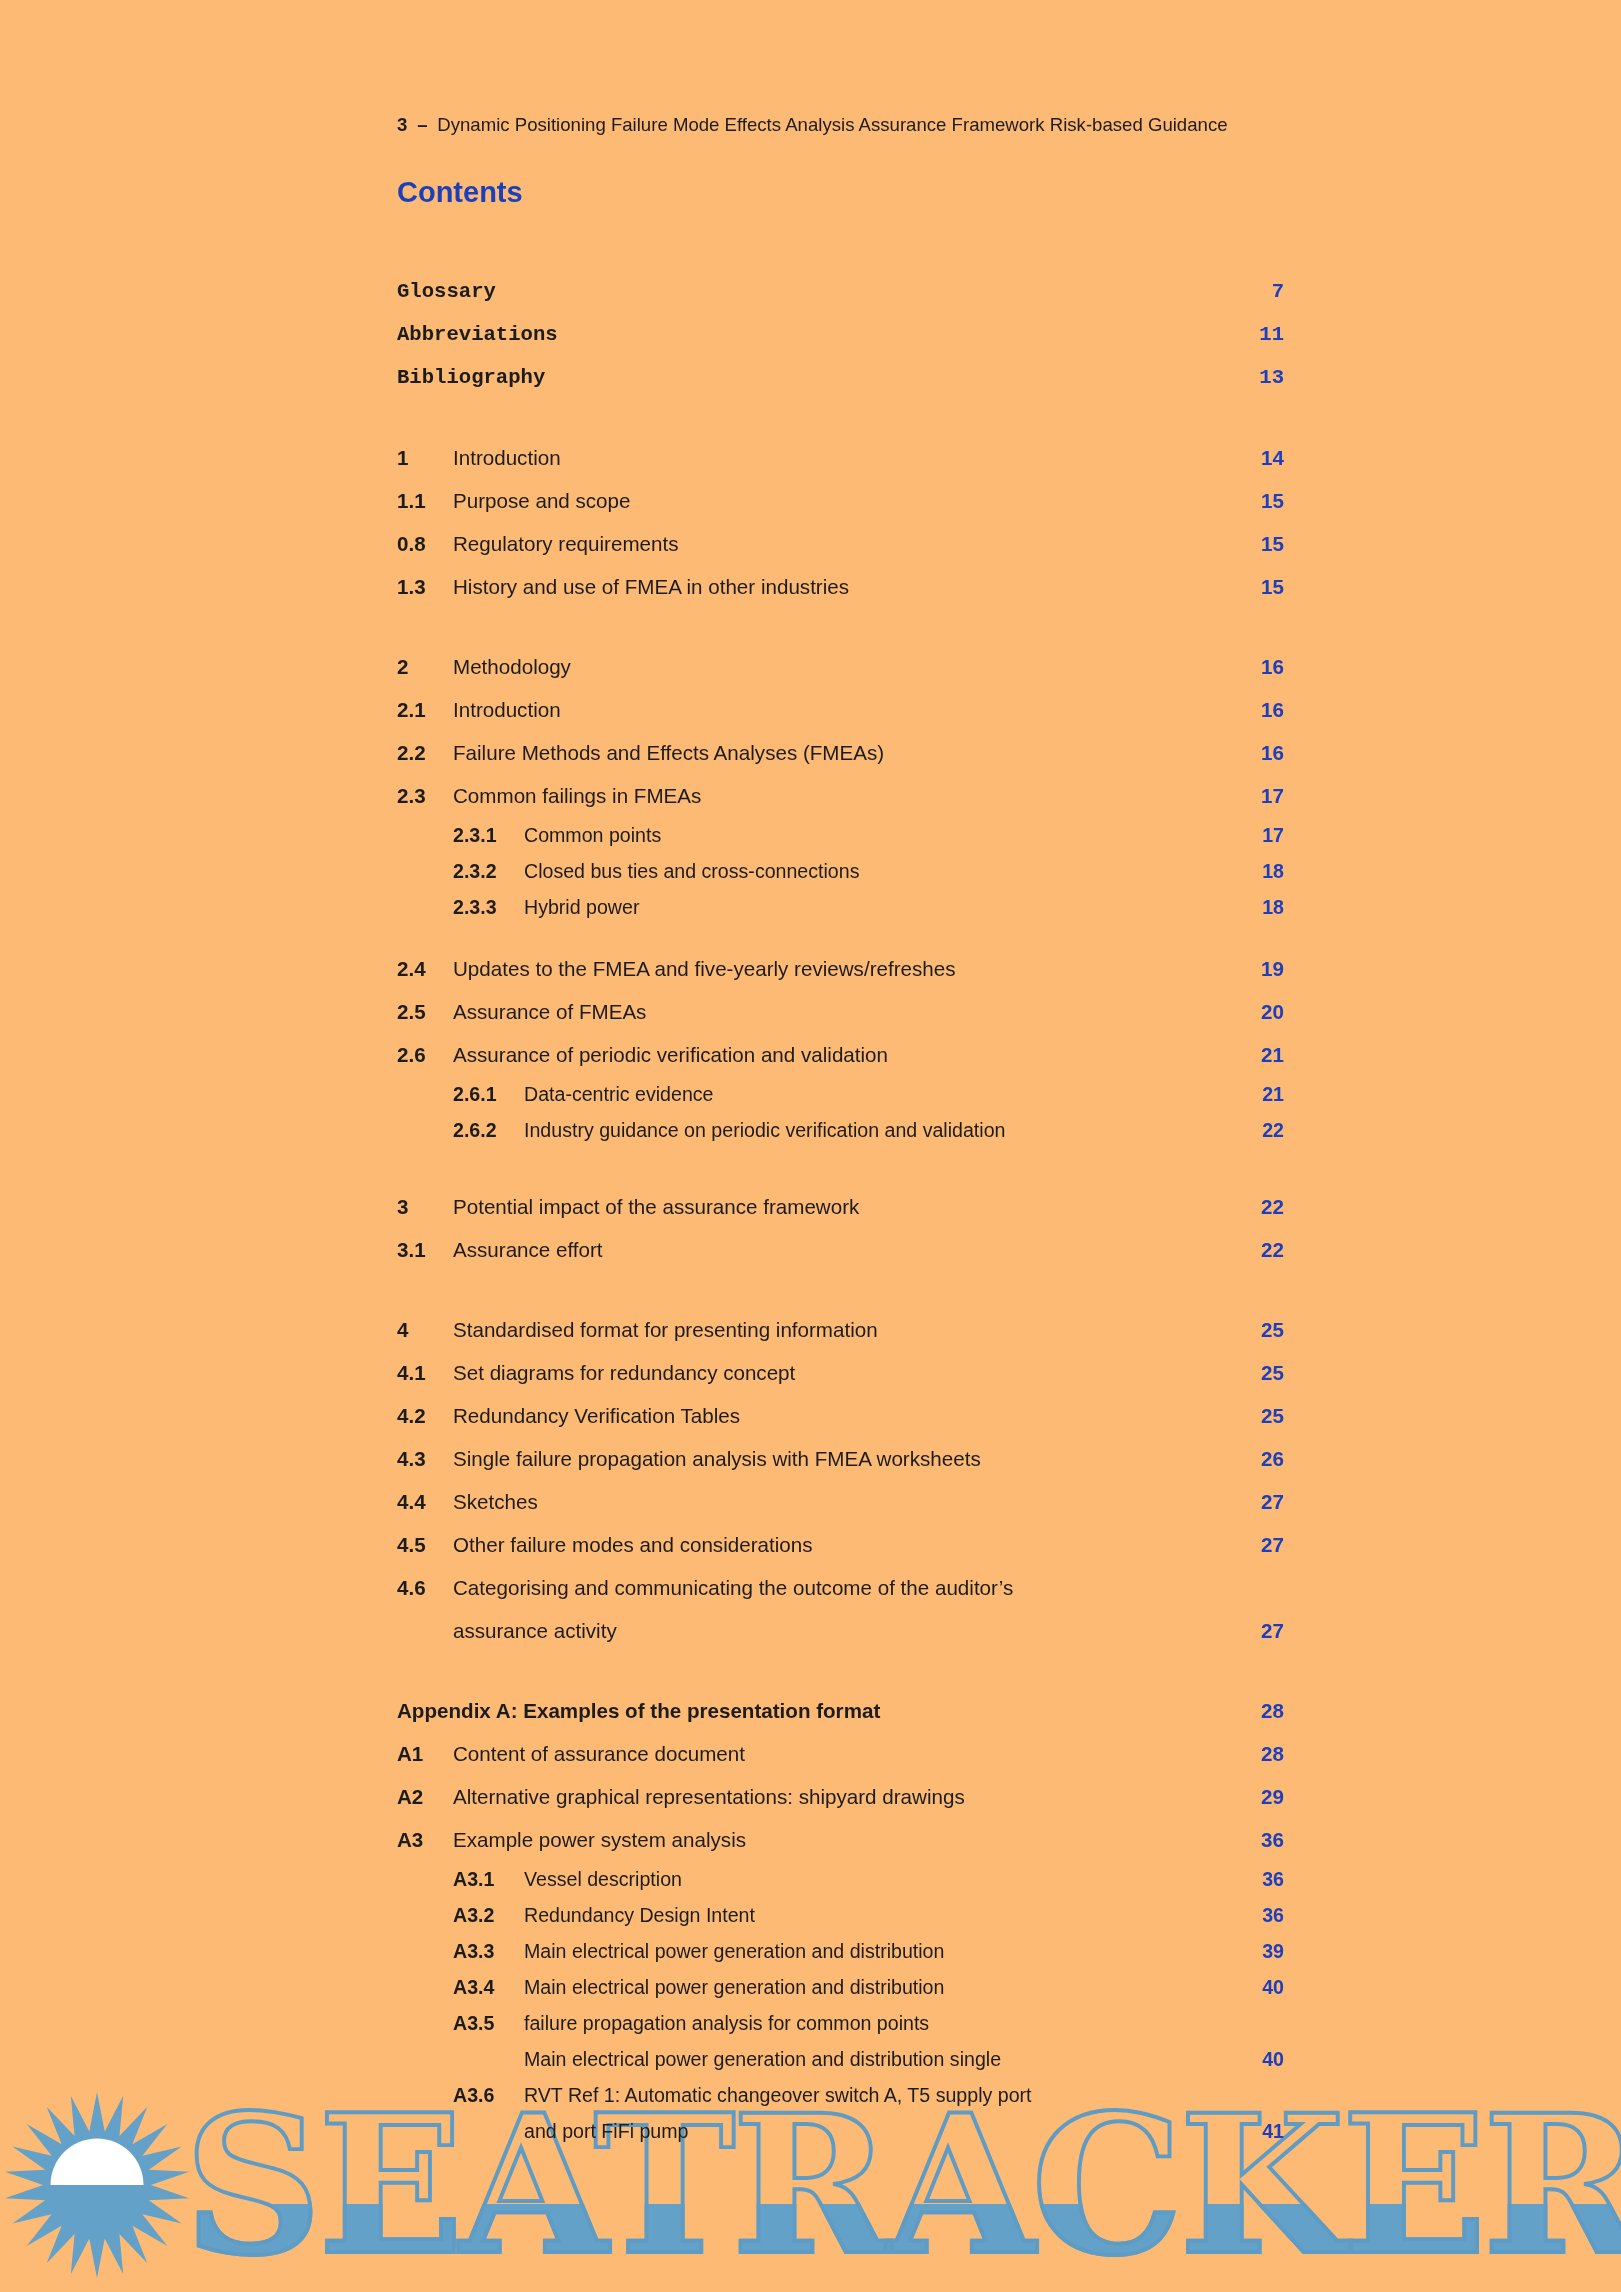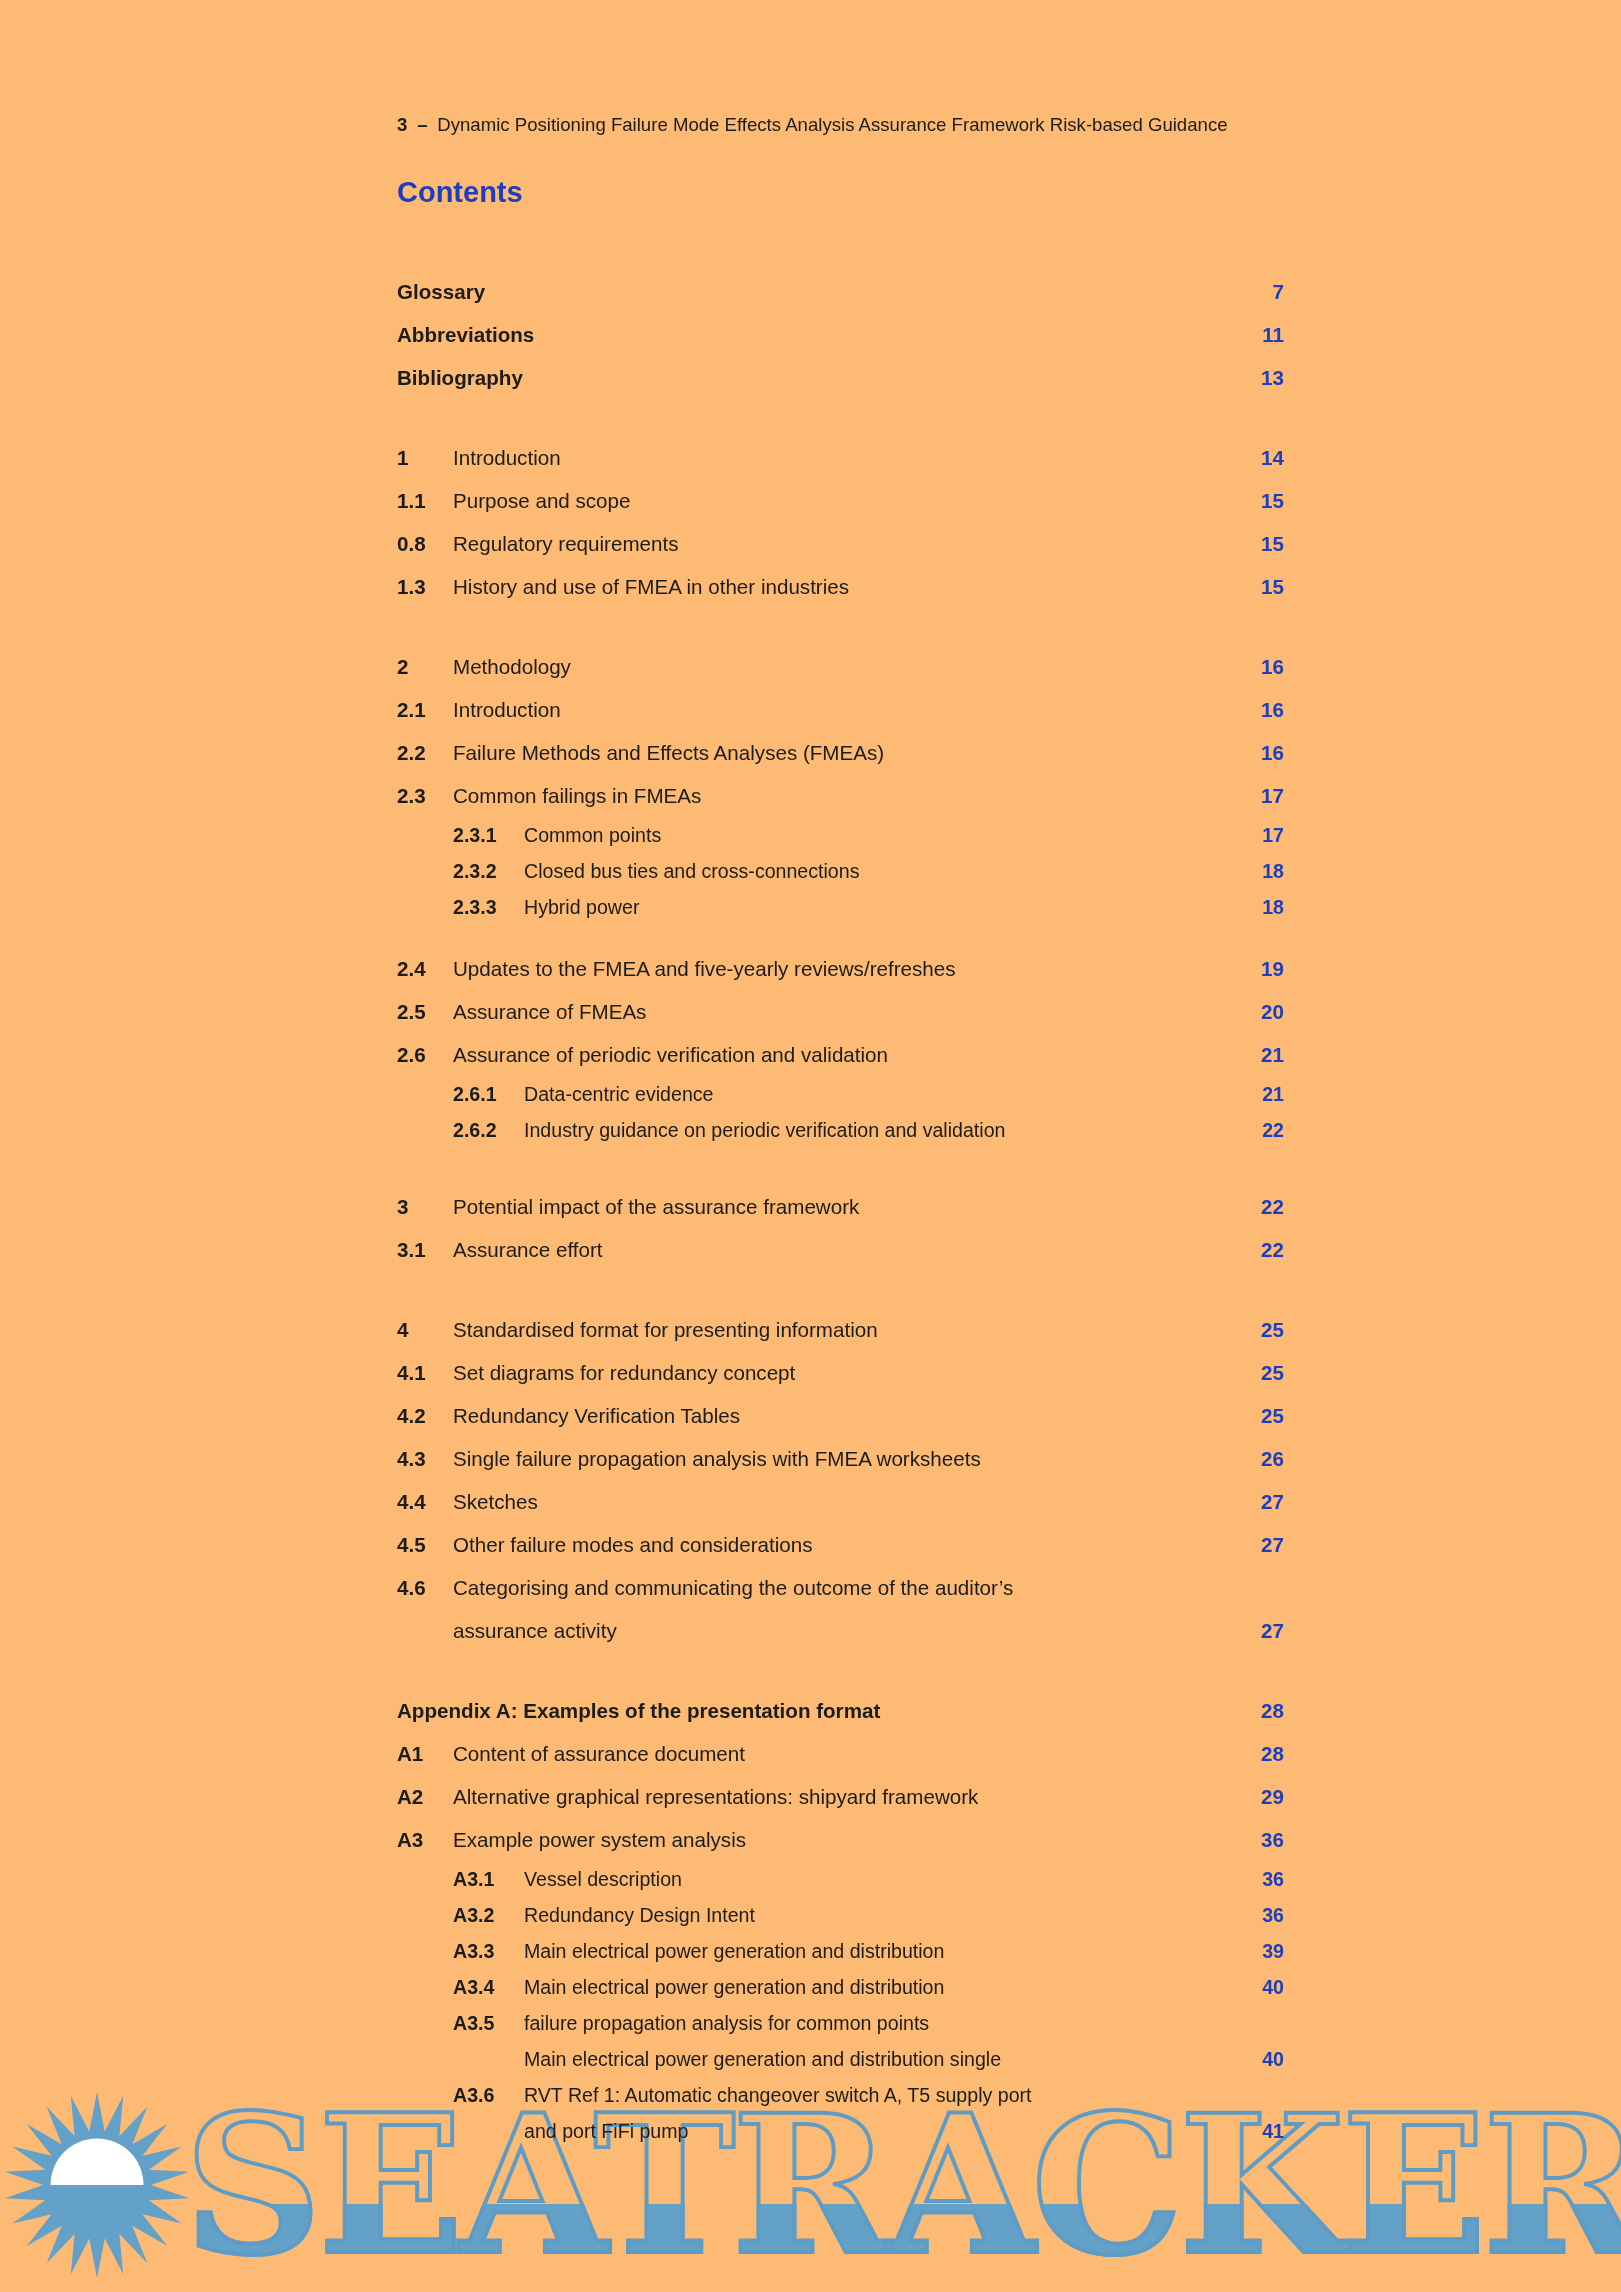--- a/index.html
+++ b/index.html
@@ -12,21 +12,21 @@
     color:#1c1c1c;letter-spacing:0px;
   }
   .running-header .hnum{font-weight:700;}
   .running-header .hsep{padding:0 9.8px;font-weight:700;}
   .contents-title{
     position:absolute;left:397px;top:173px;font-size:29px;line-height:39px;font-weight:700;
     color:#1c3fbc;margin:0;
   }
   .toc{position:absolute;left:397px;top:270px;width:887px;z-index:2;}
   .toc-section{margin-top:37px;}
-  .toc-section:first-child{margin-top:0;}
+  .toc-section:first-child{margin-top:0;font-family:Liberation Mono, monospace;}
   .toc-section.tight{margin-top:21.6px;}
   .row{display:grid;grid-template-columns:56px 1fr 69px;font-size:20.6px;line-height:43px;}
   .row.front,.row.appendix{grid-template-columns:1fr 69px;}
   .row.lvl3{padding-left:56px;grid-template-columns:71px 1fr 69px;font-size:19.6px;line-height:36px;}
   .row .num{font-weight:700;}
   .row .title{font-weight:400;}
   .row.lvl3 .title{font-weight:400;}
   .row.front .title,.row.appendix .title{font-weight:700;}
   .row .pagenum{
     font-weight:700;color:#1d3fbd;text-align:right;align-self:end;
@@ -276,21 +276,21 @@
         <div class="row lvl2">
           <span class="num">A1</span>
           <div class="title">
             <div>Content of assurance document</div>
           </div>
           <span class="pagenum">28</span>
         </div>
         <div class="row lvl2">
           <span class="num">A2</span>
           <div class="title">
-            <div>Alternative graphical representations: shipyard framework</div>
+            <div>Alternative graphical representations: shipyard drawings</div>
           </div>
           <span class="pagenum">29</span>
         </div>
         <div class="row lvl2">
           <span class="num">A3</span>
           <div class="title">
             <div>Example power system analysis</div>
           </div>
           <span class="pagenum">36</span>
         </div>

